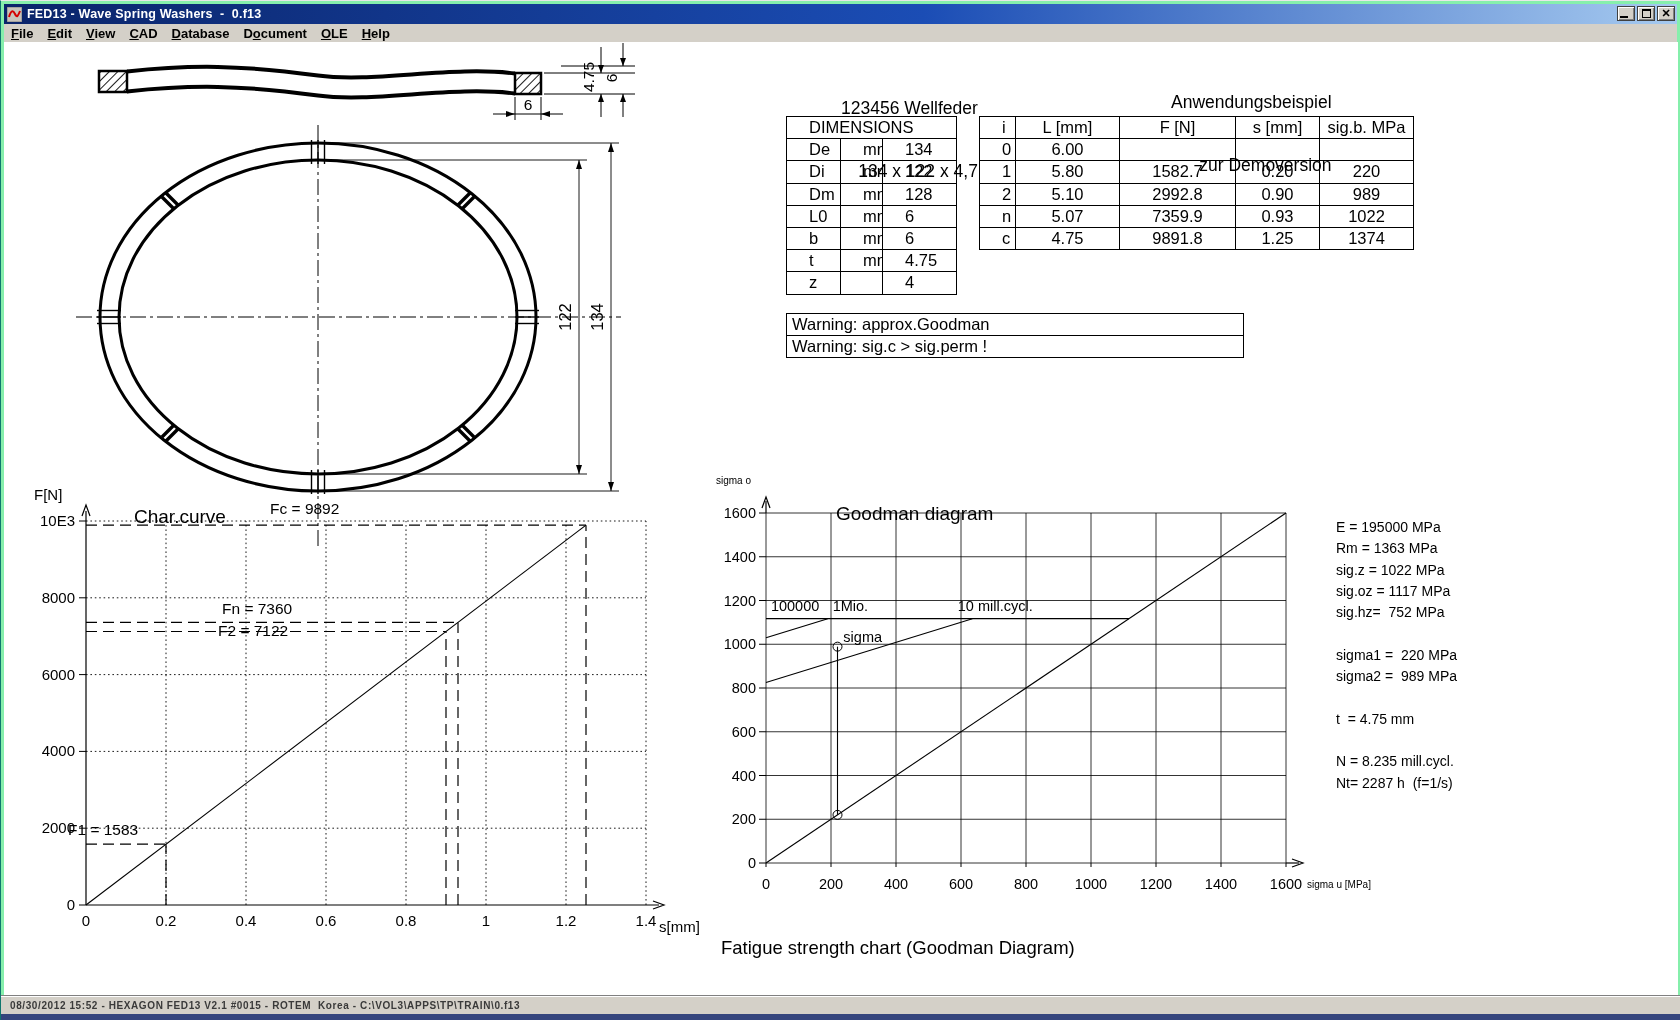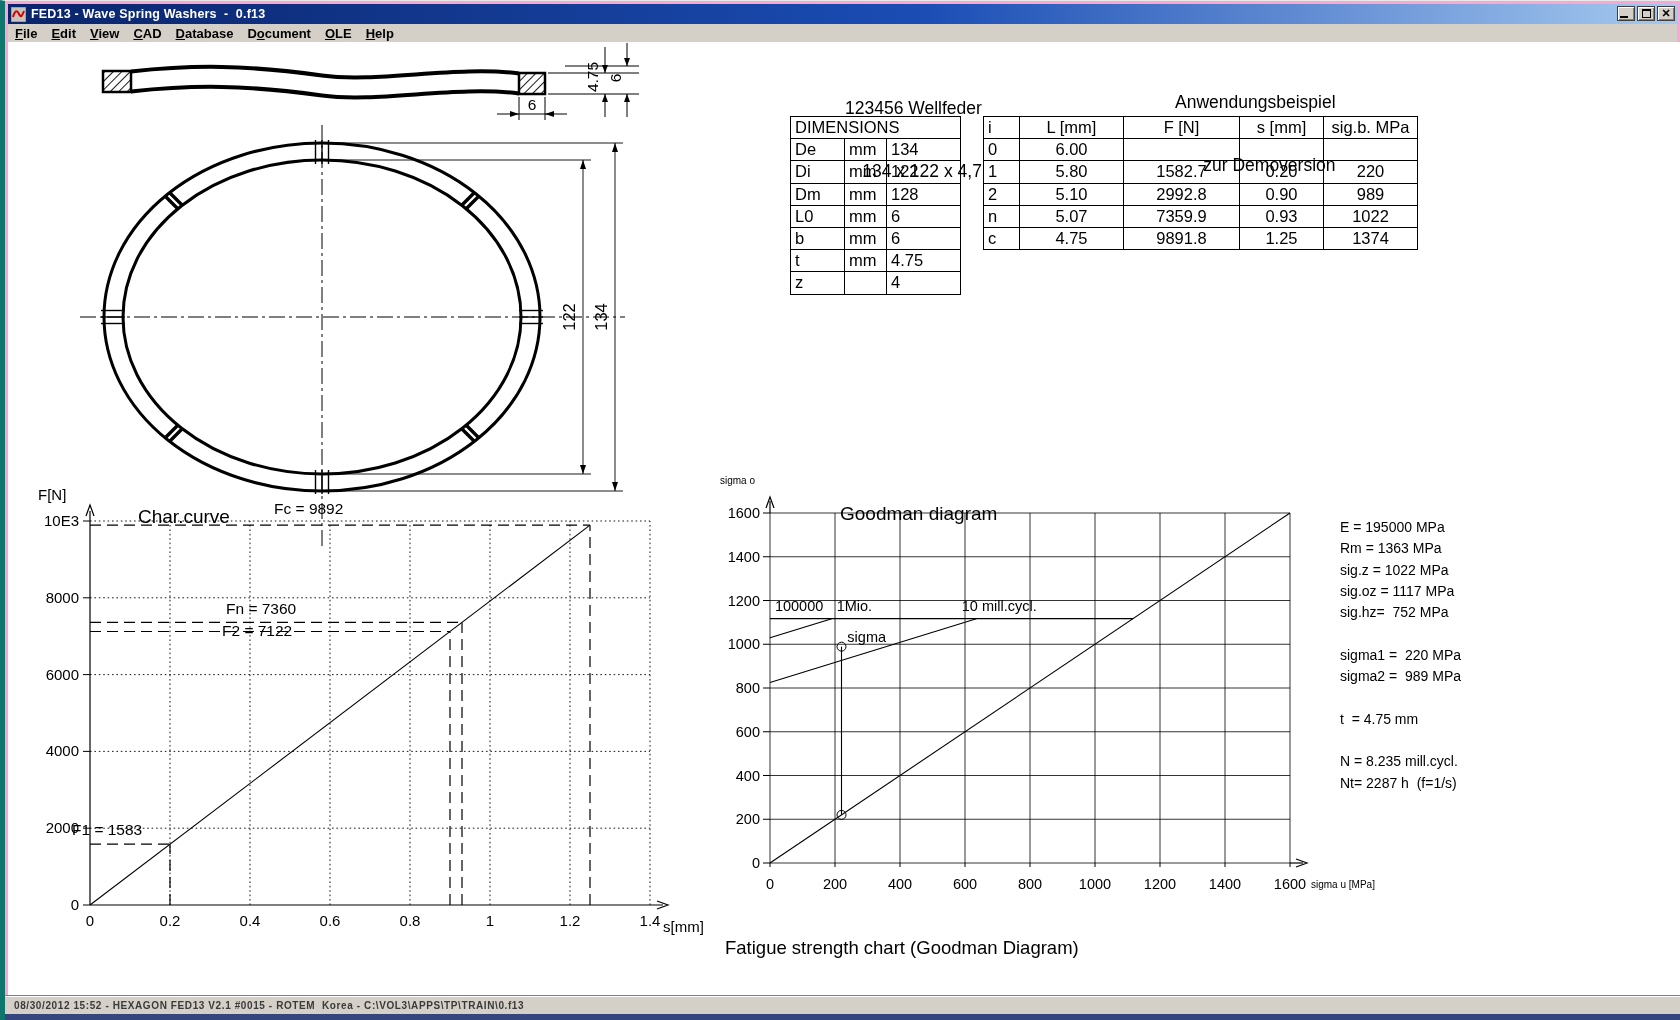--- a/index.html
+++ b/index.html
@@ -1,19 +1,19 @@
 <!DOCTYPE html>
 <html><head>
 <meta charset="utf-8">
 <style>
   html,body{margin:0;padding:0;background:#000;}
   *{box-sizing:border-box;}
-  .window{position:relative;width:1680px;height:1020px;background:#f9a8d4;
+  .window{position:relative;width:1680px;height:1020px;background:#86efac;
     font-family:"Liberation Sans",sans-serif;overflow:hidden;
-    border-left:5px solid #0f766e;border-top:1px solid #e8e8e8;}
+    border-left:1px solid #0f766e;border-top:1px solid #e8e8e8;}
   
   .titlebar{position:absolute;left:3px;top:3px;right:3px;height:20px;
     background:linear-gradient(to right,#0a246a 0%,#1b4db5 55%,#a6caf0 100%);
     display:flex;align-items:center;color:#fff;}
   .titlebar .app-icon{width:15px;height:15px;margin:0 5px 0 3px;flex:0 0 auto;}
   .title-text{font-size:12.5px;font-weight:bold;white-space:pre;letter-spacing:.2px;}
   .winbtns{position:absolute;right:2px;top:2px;display:flex;gap:2px;}
   .winbtn{width:18px;height:15px;background:#d4d0c8;border:1px solid #404040;
     box-shadow:inset 1px 1px 0 #fff, inset -1px -1px 0 #808080;
     display:flex;align-items:flex-end;justify-content:center;cursor:default;
@@ -26,21 +26,21 @@
     display:flex;align-items:center;font-size:13px;color:#000;}
   .menu-item{padding:1px 7px;white-space:pre;font-weight:bold;}
   .menu-item u{text-decoration:underline;}
   
   .canvas{position:absolute;left:3px;top:41px;width:1674px;height:954px;background:#fff;}
   .abs{position:absolute;}
   .txt{color:#000;white-space:pre;}
   svg text{font-family:"Liberation Sans",sans-serif;fill:#000;}
   
   table.rep{border-collapse:collapse;table-layout:fixed;font-size:16.5px;color:#000;}
-  table.rep td{border:1.5px solid #000;padding:0 0 0 4px;height:22.2px;overflow:hidden;white-space:pre;}
+  table.rep td{border:1.5px solid #000;padding:0 0 0 22px;height:22.2px;overflow:hidden;white-space:pre;}
   table.rep td.c{text-align:center;padding:0;}
   .warnbox{width:458px;height:23px;border:1.5px solid #000;font-size:16.5px;color:#000;
     padding:1px 0 0 5px;white-space:pre;}
   .warnbox+.warnbox{margin-top:-1.5px;}
   .hdr2{font-size:17.5px;line-height:21px;color:#000;white-space:pre;text-align:right;}
   .restext{font-size:14px;line-height:21.3px;color:#000;white-space:pre;}
   .caption{font-size:18.5px;line-height:20px;color:#000;white-space:pre;}
   .charttitle{font-size:19px;color:#000;white-space:pre;margin-top:20px;}
   .axlabel{font-size:10px;color:#000;white-space:pre;}
   
@@ -415,20 +415,24 @@
               <td>c</td>
               <td class="c">4.75</td>
               <td class="c">9891.8</td>
               <td class="c">1.25</td>
               <td class="c">1374</td>
             </tr>
           </tbody>
         </table>
       </div>
 
+    <div class="abs" style="left:782px;top:271px" id="warnings">
+        <div class="warnbox">Warning: approx.Goodman</div>
+        <div class="warnbox">Warning: sig.c &gt; sig.perm !</div>
+      </div>
 
     <div class="abs txt" style="left:30px;top:444px;font-size:15px">F[N]</div>
     <div class="abs charttitle" style="left:130px;top:444px">Char.curve</div>
     <div class="abs txt" style="left:655px;top:876px;font-size:15px">s[mm]</div>
 
     <div class="abs axlabel" style="left:712px;top:433px">sigma o</div>
     <div class="abs charttitle" style="left:832px;top:441px">Goodman diagram</div>
     <div class="abs axlabel" style="left:1303px;top:837px">sigma u [MPa]</div>
 
     <div class="abs restext" style="left:1332px;top:475px" id="results-text"><div>E = 195000 MPa</div><div>Rm = 1363 MPa</div><div>sig.z = 1022 MPa</div><div>sig.oz = 1117 MPa</div><div>sig.hz=  752 MPa</div><div>&nbsp;</div><div>sigma1 =  220 MPa</div><div>sigma2 =  989 MPa</div><div>&nbsp;</div><div>t  = 4.75 mm</div><div>&nbsp;</div><div>N = 8.235 mill.cycl.</div><div>Nt= 2287 h  (f=1/s)</div></div>

